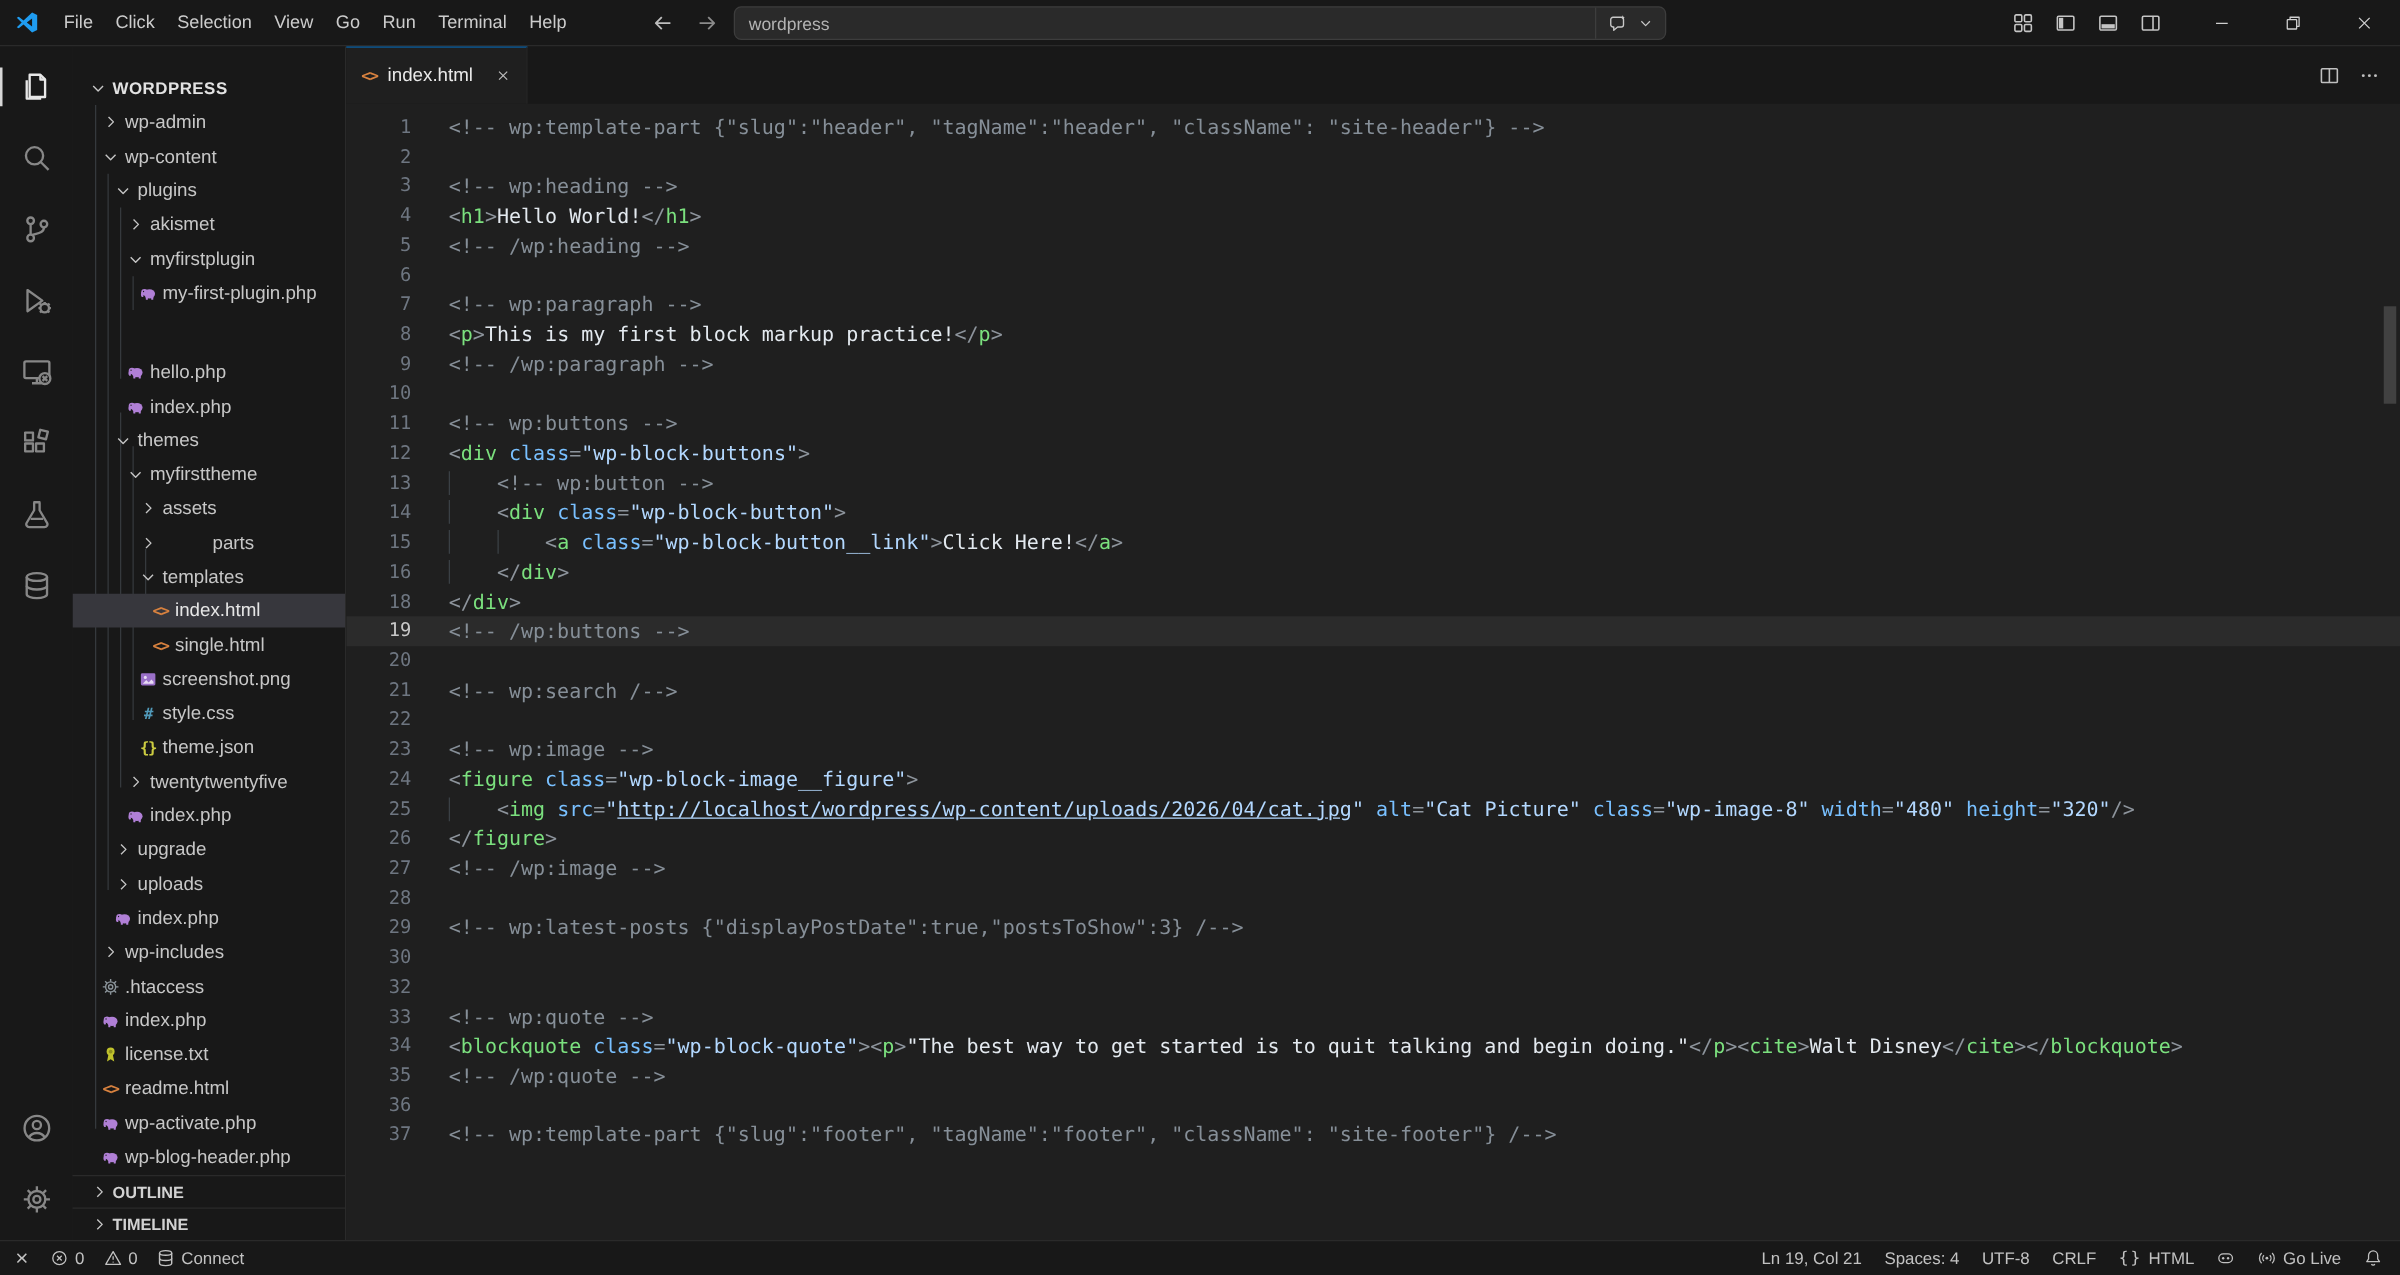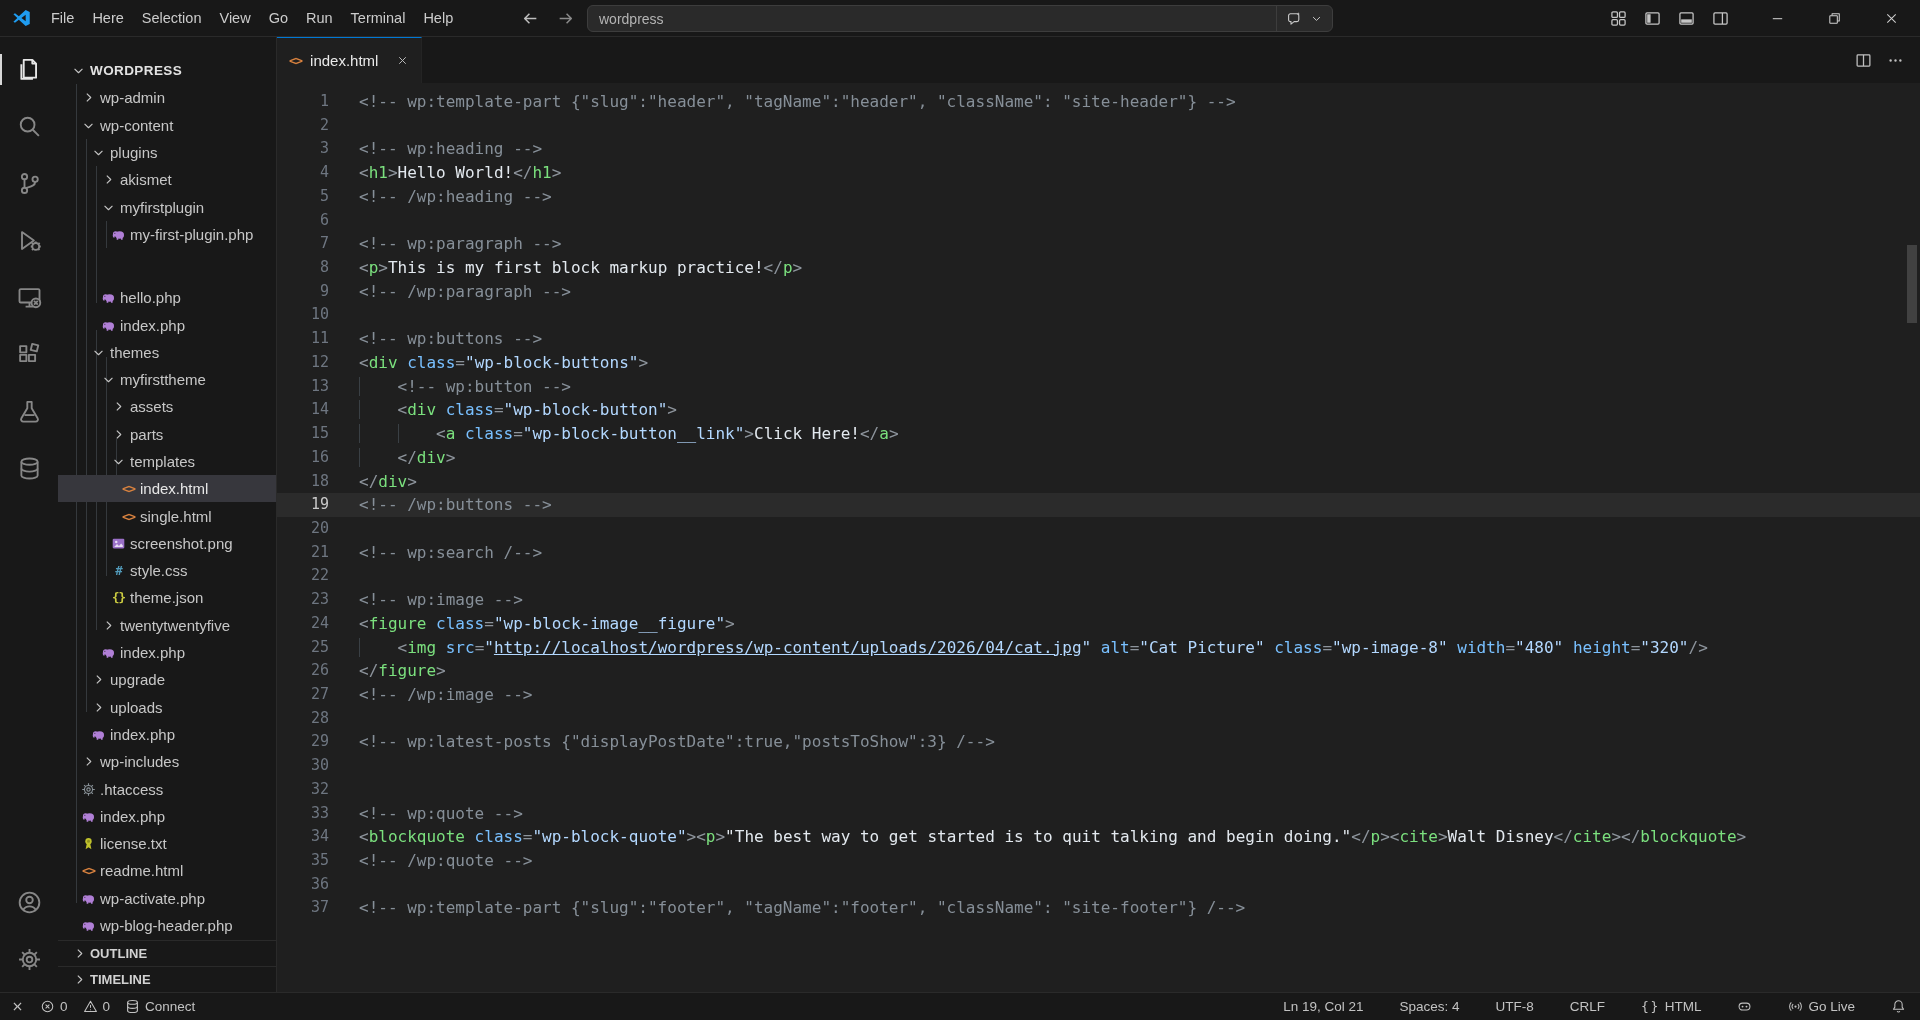--- a/index.html
+++ b/index.html
@@ -85,39 +85,39 @@
   .tk-c{color:var(--c-comment)} .tk-t{color:var(--c-tag)} .tk-a{color:var(--c-attr)}
   .tk-s{color:var(--c-string)} .tk-u{color:var(--c-string);text-decoration:underline}
   .tk-p{color:var(--c-punct)} .tk-x{color:var(--c-text)}
   .tk-g{background:linear-gradient(#3a4045,#3a4045) left/1px 100% no-repeat}
   .scroll-thumb{position:absolute;right:3px;top:208px;width:10px;height:78px;background:rgba(130,130,130,.35)}
 
   
   .statusbar{height:28px;background:#181818;border-top:1px solid #2a2a2a;display:flex;align-items:center;
     font-size:13.5px;color:#c2c2c2;padding:0 14px 0 10px;flex:none}
   .st-left{display:flex;gap:15px;align-items:center}
-  .st-right{margin-left:auto;display:flex;gap:36px;align-items:center}
+  .st-right{margin-left:auto;display:flex;gap:18px;align-items:center}
   .st-item{display:flex;align-items:center;gap:5px;white-space:nowrap}
   .st-item svg{width:15px;height:15px}
   .st-item .fi{letter-spacing:1.5px;font-weight:400;font-size:13px}
 </style>
 </head>
 <body>
 
 <div id="app" style="--accent: #0078d4; --c-comment: #868f98; --c-tag: #7be07e; --c-attr: #79c0ff; --c-string: #b3d8ff; --c-text: #e3e9ef; --c-punct: #8d949c; --c-html: #d9823f; --c-css: #519aba; --c-json: #cbcb41;">
 
   <header class="titlebar">
     <span class="logo">
         <svg viewBox="0 0 24 24">
           <path fill="#1f9cf0" fill-rule="evenodd" d="M17.6 2.5 9.4 10 4.8 6.4l-1.9 1L7.6 12l-4.7 4.6 1.9 1L9.4 14l8.2 7.5 4.9-2.4V4.9zM17.6 8.2v7.6L12.5 12z"></path>
         </svg>
       </span>
     <nav class="menus" id="menus">
         <span class="menu-item">File</span>
-        <span class="menu-item">Here</span>
+        <span class="menu-item">Click</span>
         <span class="menu-item">Selection</span>
         <span class="menu-item">View</span>
         <span class="menu-item">Go</span>
         <span class="menu-item">Run</span>
         <span class="menu-item">Terminal</span>
         <span class="menu-item">Help</span>
       </nav>
     <div class="nav-arrows">
       <span class="back">
           <svg viewBox="0 0 16 16" fill="none" stroke="currentColor" stroke-width="1.4" stroke-linejoin="round">
@@ -392,21 +392,21 @@
             <span>myfirsttheme</span>
           </div>
           <div class="trow" style="padding-left: 52px;">
             <span class="slot">
               <svg viewBox="0 0 16 16" fill="none" stroke="currentColor" stroke-width="1.2" stroke-linejoin="round">
                 <path d="M6.2 3.8 10.4 8l-4.2 4.2"></path>
               </svg>
             </span>
             <span>assets</span>
           </div>
-          <div class="trow" style="padding-left: 52px;">
+          <div class="trow" style="padding-left: 52px; gap: 40px;">
             <span class="slot">
               <svg viewBox="0 0 16 16" fill="none" stroke="currentColor" stroke-width="1.2" stroke-linejoin="round">
                 <path d="M6.2 3.8 10.4 8l-4.2 4.2"></path>
               </svg>
             </span>
             <span>parts</span>
           </div>
           <div class="trow" style="padding-left: 52px;">
             <span class="slot">
               <svg viewBox="0 0 16 16" fill="none" stroke="currentColor" stroke-width="1.2" stroke-linejoin="round">

